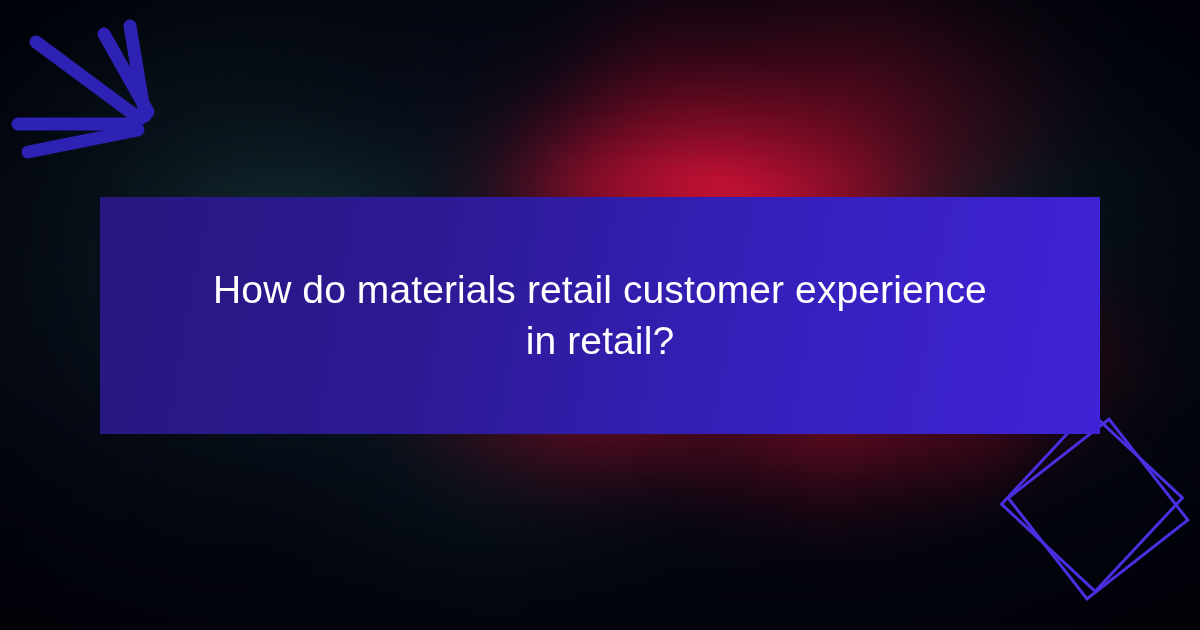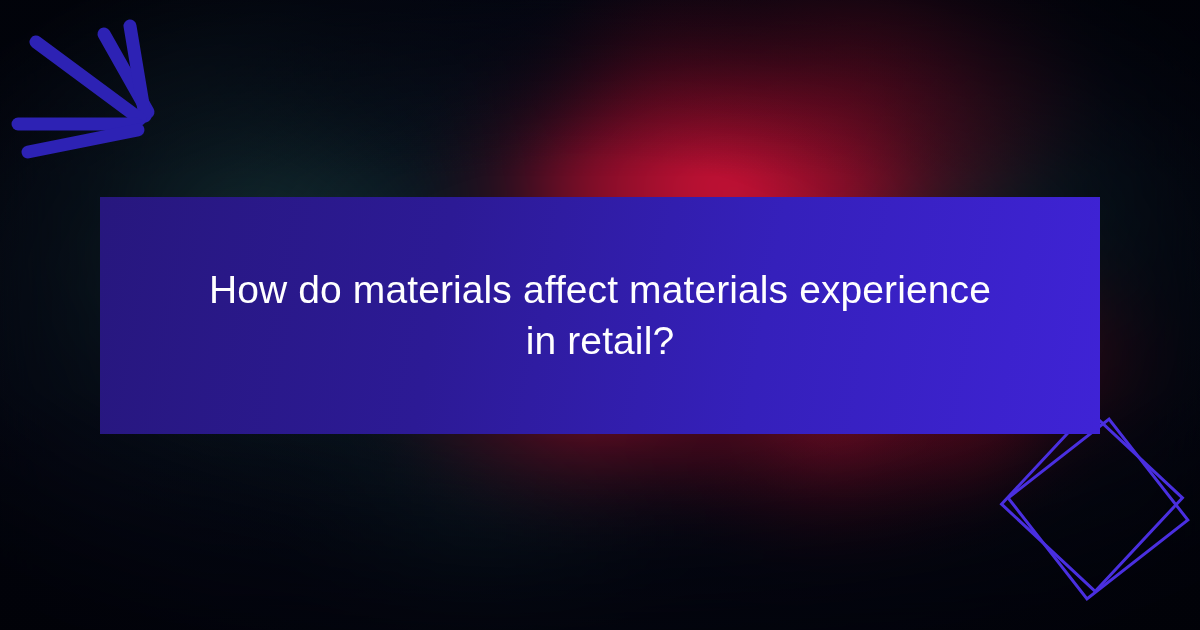--- a/index.html
+++ b/index.html
@@ -115,16 +115,16 @@
         <line x1="138" y1="130" x2="28" y2="152"></line>
       </g>
   </svg>
 
   <svg class="squares" viewBox="0 0 230 215">
     <rect x="58" y="22" width="128" height="128" fill="none" stroke="#4a2fe0" stroke-width="3" transform="rotate(43 122 86)"></rect>
     <rect x="64" y="30" width="128" height="128" fill="none" stroke="#4a2fe0" stroke-width="3" transform="rotate(52 128 94)"></rect>
   </svg>
 
   <div class="banner">
-    <div class="banner-text">How do materials affect materials experience in retail?</div>
+    <div class="banner-text">How do materials retail customer experience in retail?</div>
   </div>
 
 </div>
 
 </body></html>

